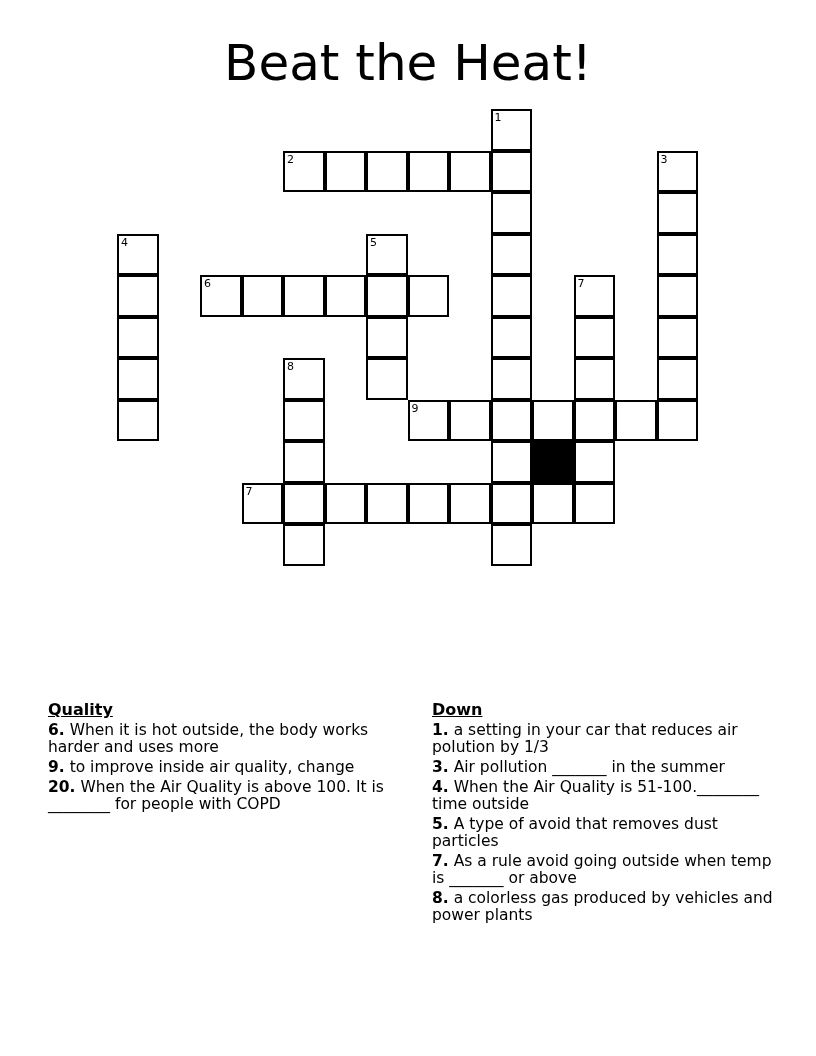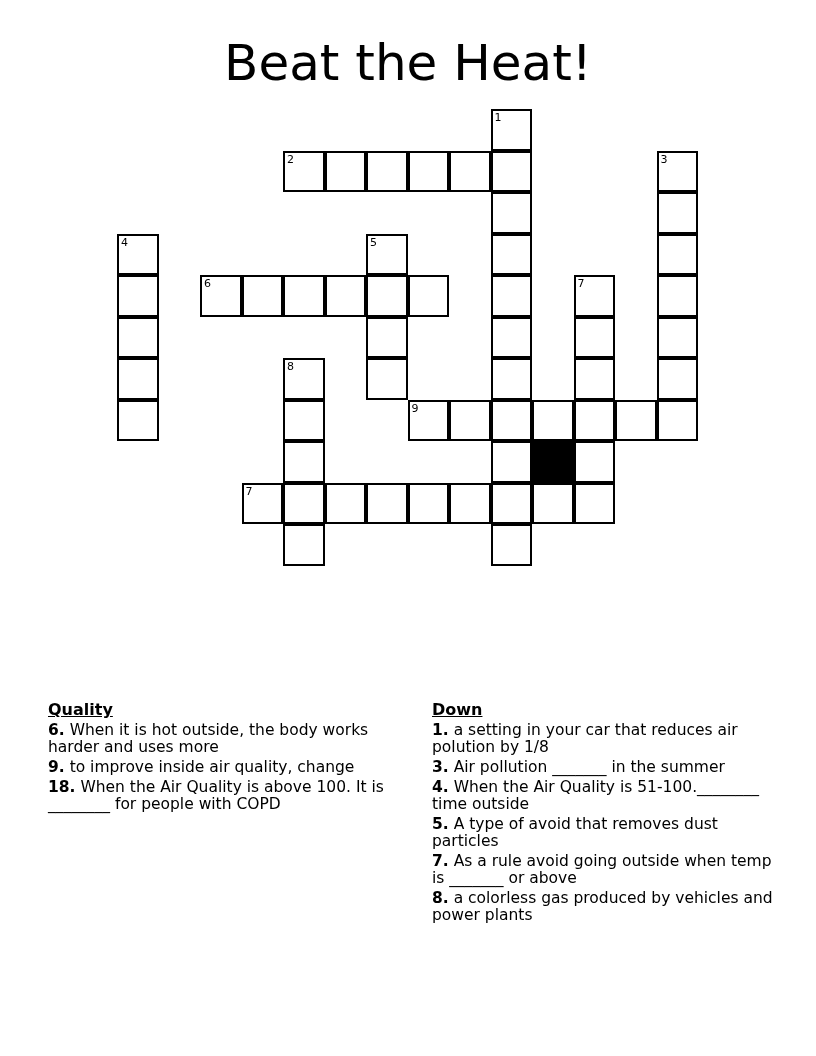--- a/index.html
+++ b/index.html
@@ -103,24 +103,24 @@
     <div class="cell" style="left: 408.5px; top: 483.5px;"></div>
     <div class="cell" style="left: 450px; top: 483.5px;"></div>
     <div class="cell" style="left: 533px; top: 483.5px;"></div>
     <div class="cell black" style="left: 533px; top: 442px;"></div>
   </div>
 
 <div class="clues across">
   <h3>Quality</h3>
   <div class="clue"><b>6.</b> <span>When it is hot outside, the body works harder and uses more</span></div>
   <div class="clue"><b>9.</b> <span>to improve inside air quality, change</span></div>
-  <div class="clue"><b>18.</b> <span>When the Air Quality is above 100. It is ________ for people with COPD</span></div>
+  <div class="clue"><b>20.</b> <span>When the Air Quality is above 100. It is ________ for people with COPD</span></div>
 </div>
 
 <div class="clues down">
   <h3>Down</h3>
-  <div class="clue"><b>1.</b> <span>a setting in your car that reduces air polution by 1/8</span></div>
+  <div class="clue"><b>1.</b> <span>a setting in your car that reduces air polution by 1/3</span></div>
   <div class="clue"><b>3.</b> <span>Air pollution _______ in the summer</span></div>
   <div class="clue"><b>4.</b> <span>When the Air Quality is 51-100.________ time outside</span></div>
   <div class="clue"><b>5.</b> <span>A type of avoid that removes dust particles</span></div>
   <div class="clue"><b>7.</b> <span>As a rule avoid going outside when temp is _______ or above</span></div>
   <div class="clue"><b>8.</b> <span>a colorless gas produced by vehicles and power plants</span></div>
 </div>
 
 </body></html>

